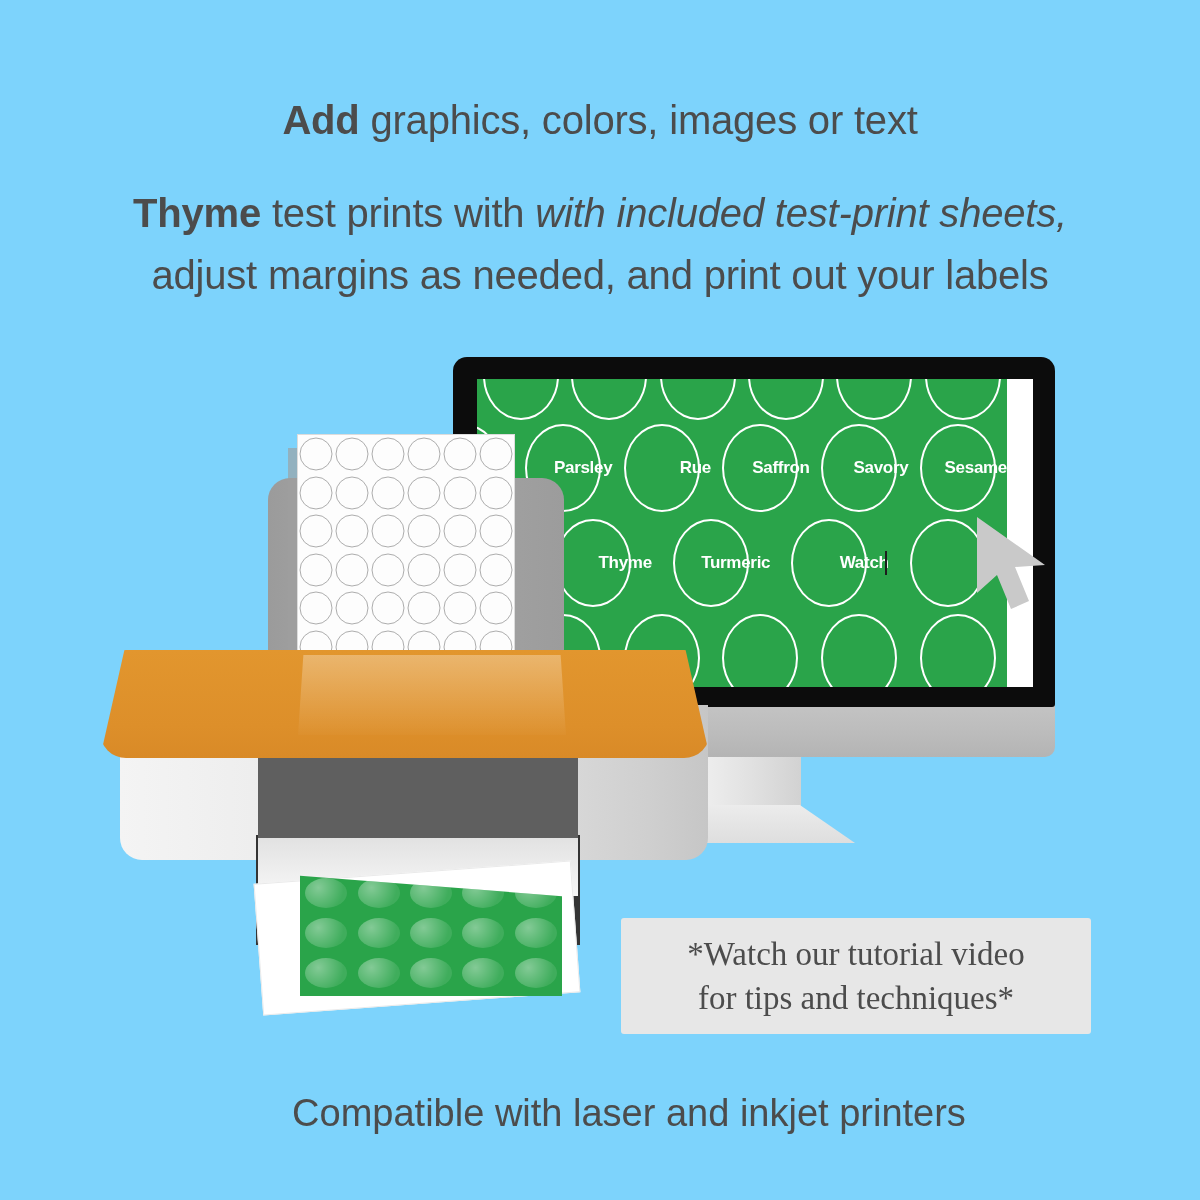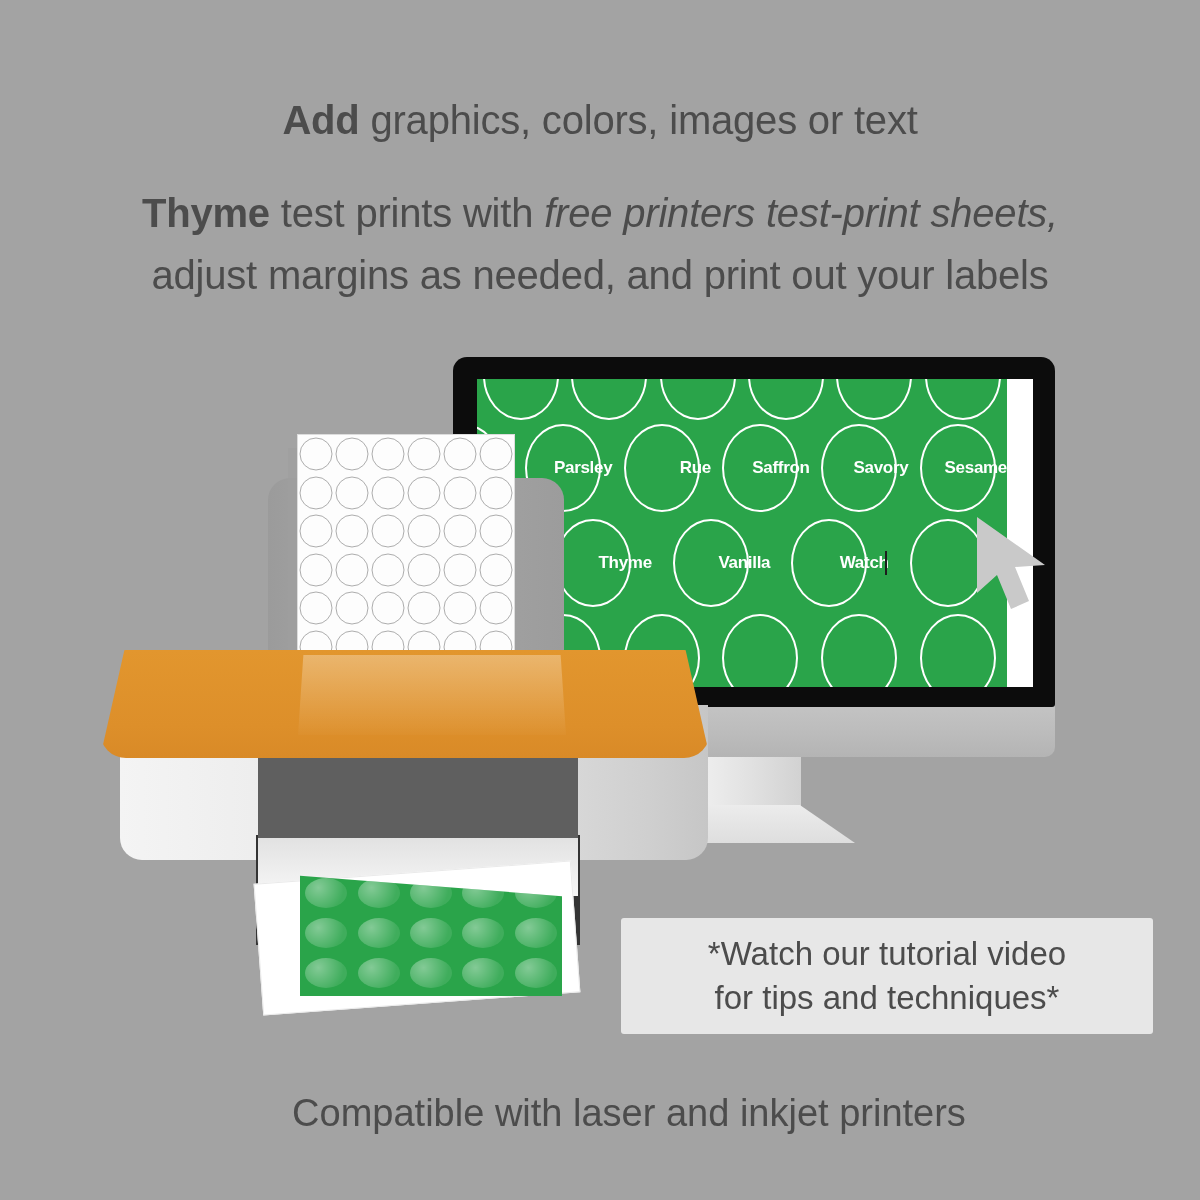--- a/index.html
+++ b/index.html
@@ -8,21 +8,21 @@
     padding: 0;
     background: #ffffff;
   }
   body {
     font-family: "Liberation Sans", sans-serif;
   }
   #stage {
     position: relative;
     width: 1200px;
     height: 1200px;
-    background: #a3a3a3;
+    background: #7dd3fc;
     overflow: hidden;
   }
 
   
   .headline-block {
     position: absolute;
     left: 0;
     width: 1200px;
     text-align: center;
     color: #4c4c4c;
@@ -286,46 +286,47 @@
     width:42px; height:30px;
     border-radius:50%;
     background: radial-gradient(circle at 32% 32%, rgba(255,255,255,0.42), rgba(255,255,255,0.10) 72%);
   }
 
   
   #video-callout {
     position: absolute;
     left: 621px;
     top: 918px;
-    width: 532px;
+    width: 470px;
     height: 116px;
     background: #e7e7e7;
     border-radius: 3px;
     display: flex;
     align-items: center;
     justify-content: center;
+    font-family: Liberation Serif, serif;
   }
   #video-callout-text {
     text-align: center;
     font-size: 33px;
     line-height: 44px;
     color: #4c4c4c;
   }
 </style>
 </head>
 <body>
 
 <div id="stage">
 
   <div class="headline-block" id="headline-1">
     <span class="hl-bold">Add</span><span> graphics, colors, images or text</span>
   </div>
 
   <div class="headline-block" id="headline-2">
-    <div><span class="hl-bold">Thyme</span><span> test prints with </span><span class="hl-italic">free printers test-print sheets,</span></div>
+    <div><span class="hl-bold">Thyme</span><span> test prints with </span><span class="hl-italic">with included test-print sheets,</span></div>
     <div>adjust margins as needed, and print out your labels</div>
   </div>
 
   <div id="monitor">
 
     <div id="monitor-stand-neck"></div>
     <div id="monitor-stand-foot"></div>
     <div id="monitor-base-bar"></div>
 
     <div id="monitor-bezel">
@@ -384,21 +385,21 @@
             <div class="screen-cell" style="margin-left:-62px;">
               <div class="screen-oval"></div>
               <div class="screen-oval-text clip-left">agon</div>
             </div>
             <div class="screen-cell">
               <div class="screen-oval"></div>
               <div class="screen-oval-text">Thyme</div>
             </div>
             <div class="screen-cell">
               <div class="screen-oval"></div>
-              <div class="screen-oval-text">Vanilla</div>
+              <div class="screen-oval-text">Turmeric</div>
             </div>
             <div class="screen-cell">
               <div class="screen-oval"></div>
               <div class="screen-oval-text">Watch</div>
               <div id="text-caret"></div>
             </div>
             <div class="screen-cell">
               <div class="screen-oval"></div>
             </div>
           </div>

